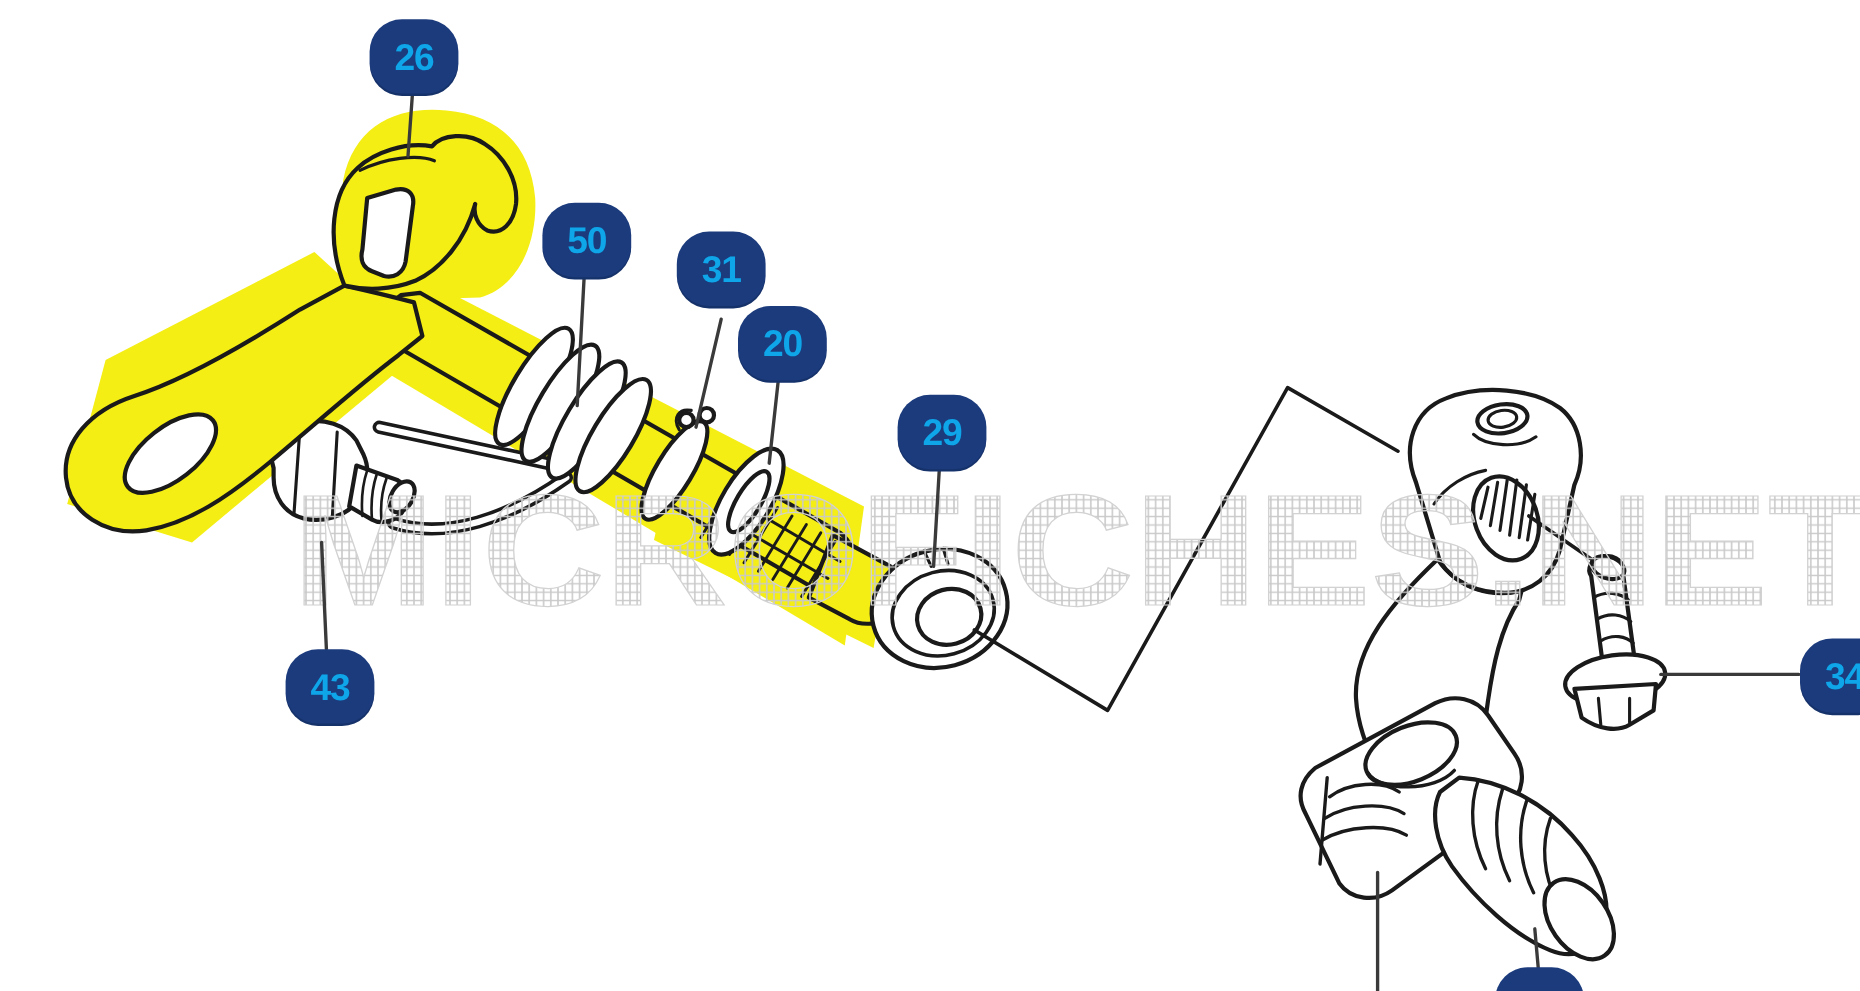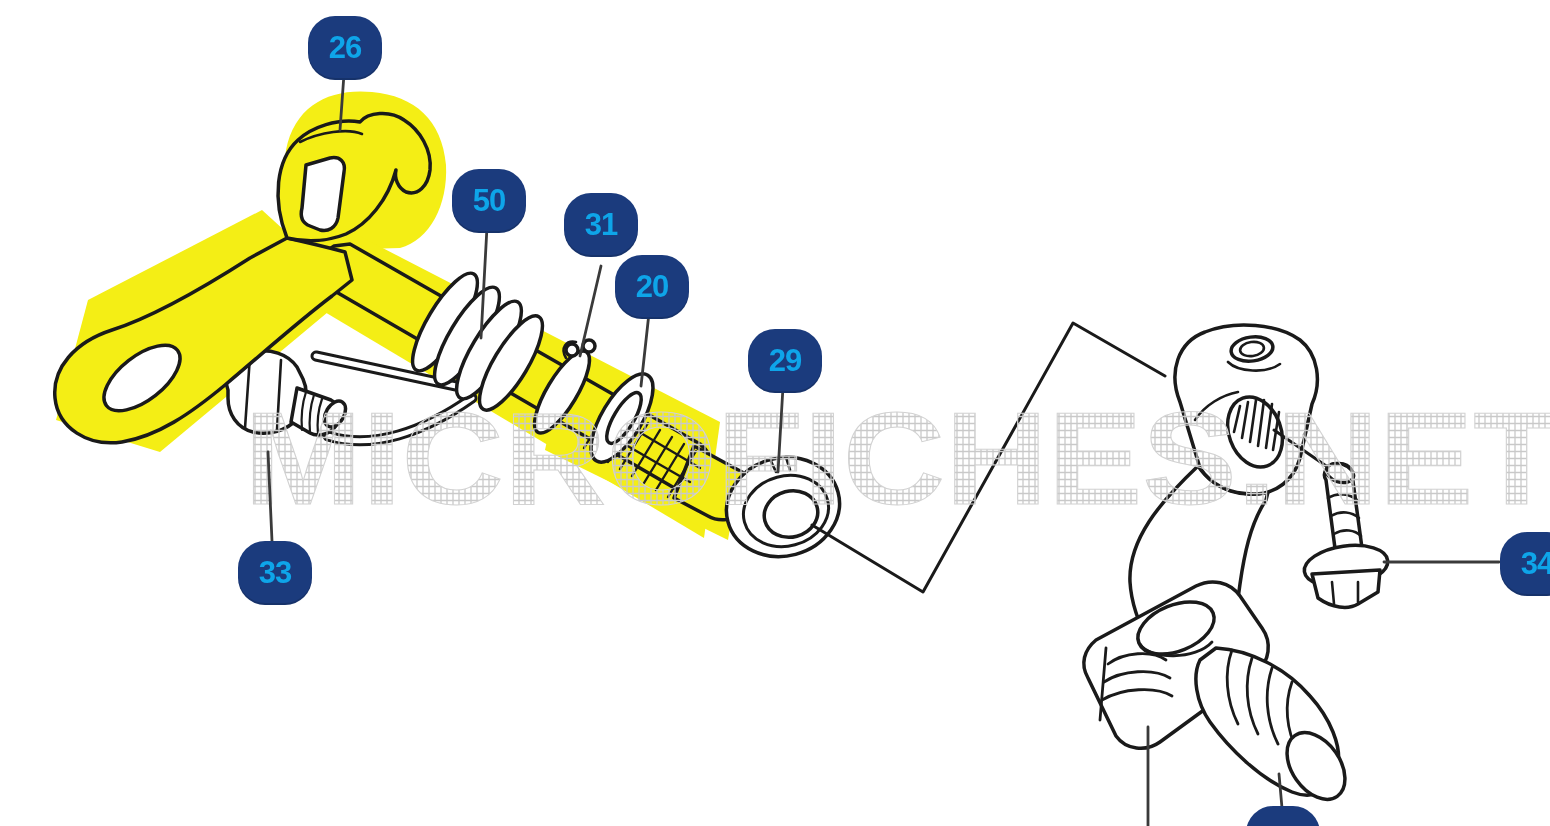--- a/index.html
+++ b/index.html
@@ -175,17 +175,17 @@
     <path d="M1148,727 L1148,826"></path>
     <path d="M1279,774 L1282,808"></path>
   </g>
 </svg>
 
 <div class="badge" style="left:308px;top:16px;">26</div>
 <div class="badge" style="left:452px;top:169px;">50</div>
 <div class="badge" style="left:564px;top:193px;">31</div>
 <div class="badge" style="left:615px;top:255px;">20</div>
 <div class="badge" style="left:748px;top:329px;text-align:right;">29</div>
-<div class="badge" style="left:238px;top:541px;">33</div>
+<div class="badge" style="left:238px;top:541px;">43</div>
 <div class="badge" style="left:1500px;top:532px;">34</div>
 <div class="badge" style="left:1246px;top:806px;"></div>
 
 </div>
 
 </body></html>

